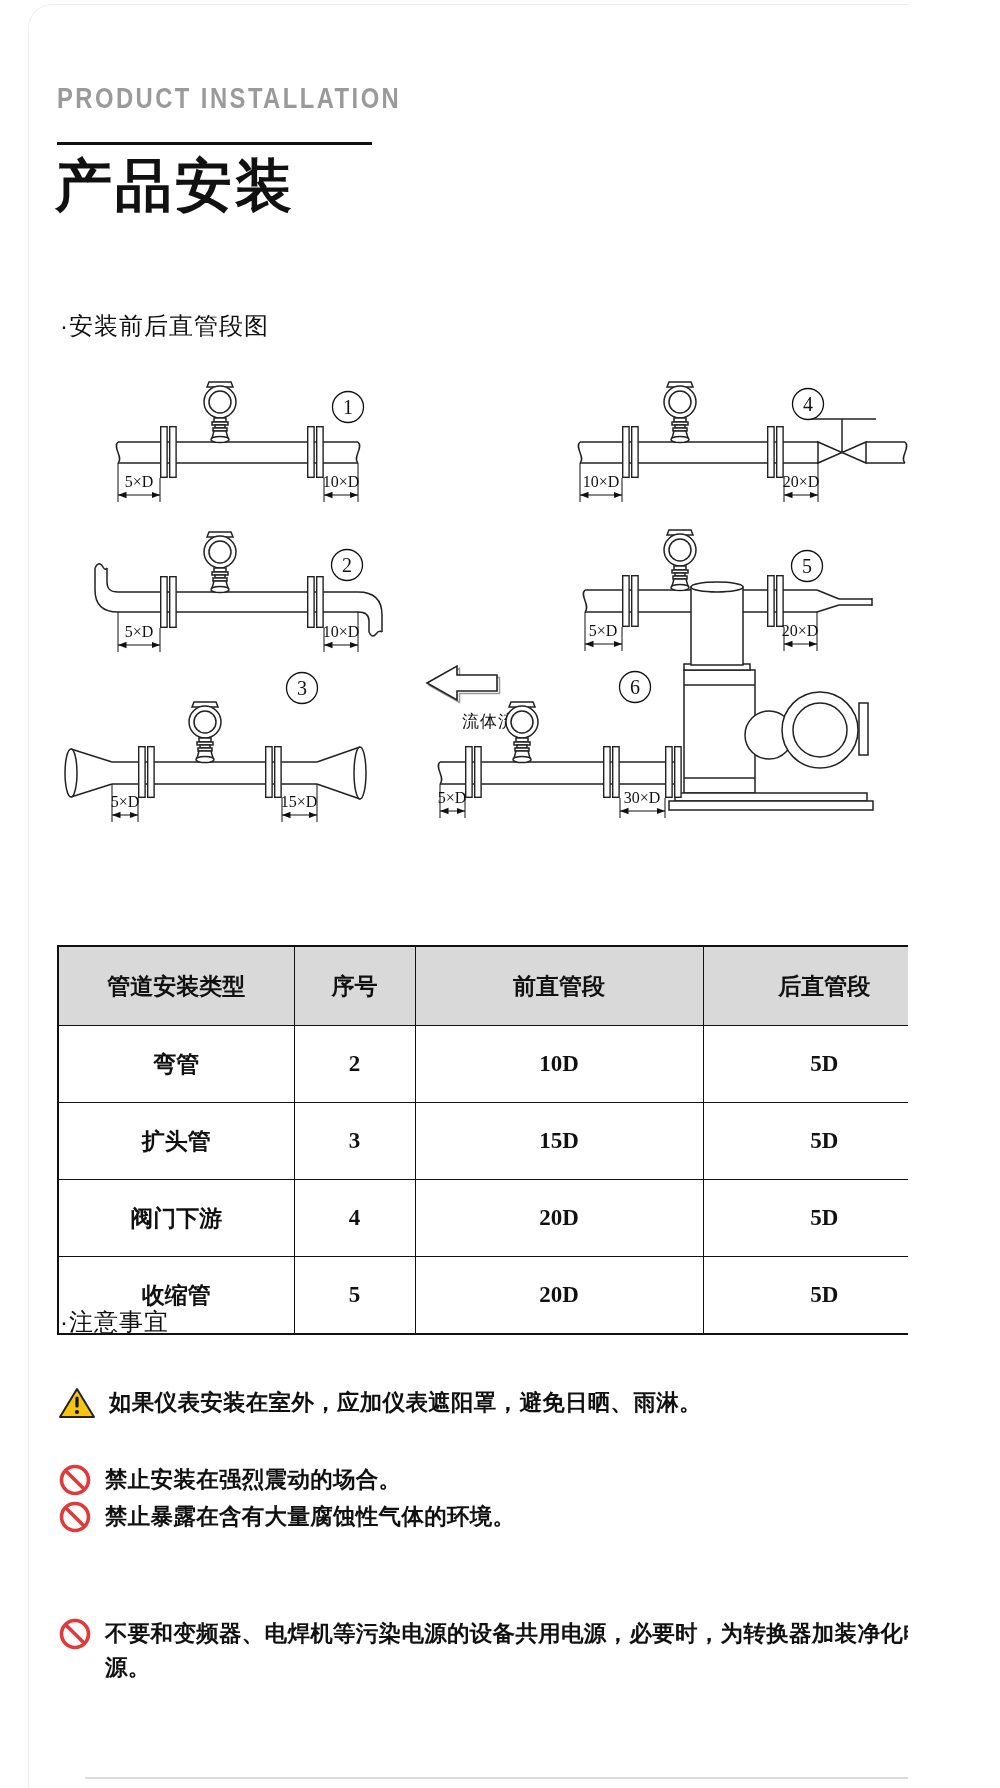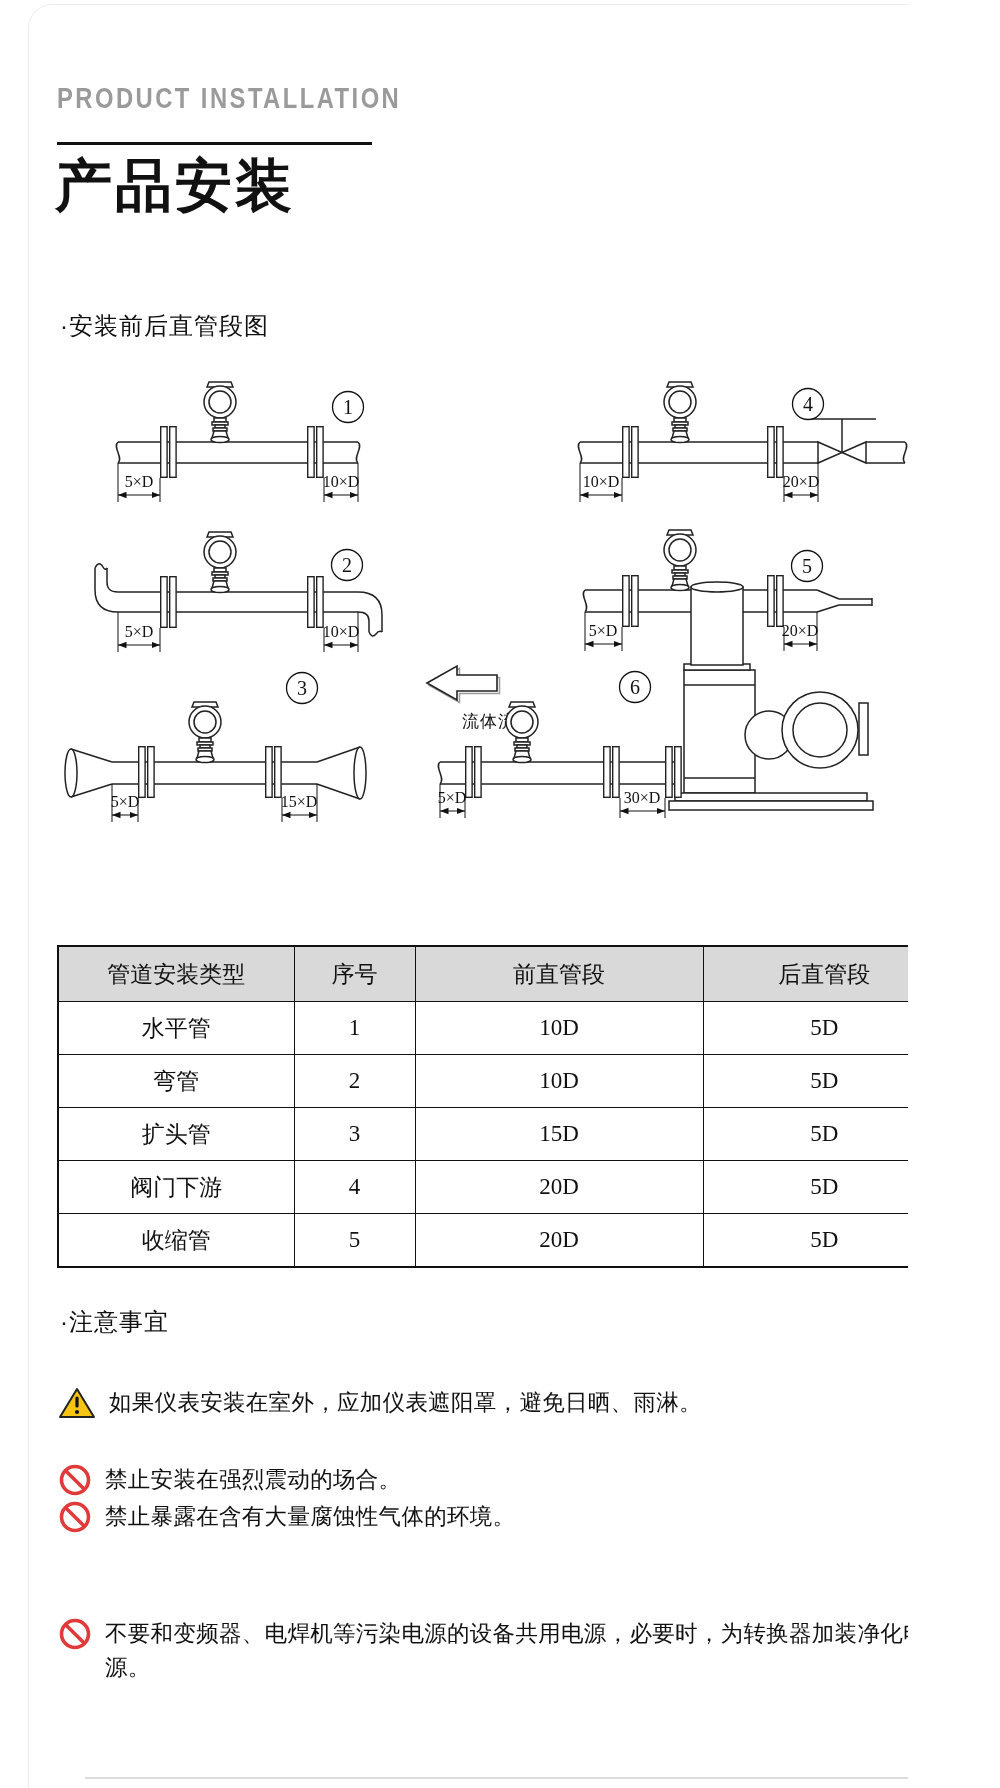--- a/index.html
+++ b/index.html
@@ -23,27 +23,27 @@
   .numc circle { fill:#fff; stroke:#111; stroke-width:1.3px; }
   .numc text { font:20px "Liberation Serif", serif; fill:#111; text-anchor:middle; stroke:none; }
   .pump rect, .pump circle, .pump ellipse { fill:#fff; stroke:#222; stroke-width:1.5px; }
   .cone-mouth { fill:#fff; stroke:#222; stroke-width:1.5px; }
   .valve polygon { fill:#fff; }
   .flowlabel { position:absolute; font:17px "Liberation Serif", serif; letter-spacing:1px; color:#111; }
 
   .ptable { position:absolute; left:57px; top:945px; width:888px; border-collapse:collapse;
             table-layout:fixed; font-family:"Liberation Serif", serif; font-size:23px; color:#111;
             border:2px solid #111; }
-  .ptable th, .ptable td { border:1px solid #111; text-align:center; padding:4px; font-weight:normal; }
+  .ptable th, .ptable td { border:1px solid #111; text-align:center; padding:16px; font-weight:bold; }
   .ptable th { height:46px; background:#d9d9d9; }
   .ptable td { height:44px; background:#fff; }
 
   .notice { position:absolute; left:58px; width:868px; display:flex; gap:13px; align-items:flex-start; }
   .nicon { flex:0 0 auto; }
-  .ntext { font-size:22.5px; line-height:34px; letter-spacing:0.3px; color:#111; }
+  .ntext { font-size:22.5px; line-height:34px; letter-spacing:0.3px; color:#111;font-weight:bold; }
   .bottom-divider { position:absolute; left:85px; top:1777px; width:830px; height:2px; background:#dcdcdc; }
 </style>
 </head>
 <body>
 
 <div id="page">
   <div class="card-edge"></div>
 
   <svg width="0" height="0" style="position:absolute">
     <defs>
@@ -291,26 +291,20 @@
     <thead>
       <tr>
         <th>管道安装类型</th>
         <th>序号</th>
         <th>前直管段</th>
         <th>后直管段</th>
       </tr>
     </thead>
     <tbody>
       <tr>
-        <td>水平管</td>
-        <td>1</td>
-        <td>10D</td>
-        <td>5D</td>
-      </tr>
-      <tr>
         <td>弯管</td>
         <td>2</td>
         <td>10D</td>
         <td>5D</td>
       </tr>
       <tr>
         <td>扩头管</td>
         <td>3</td>
         <td>15D</td>
         <td>5D</td>

